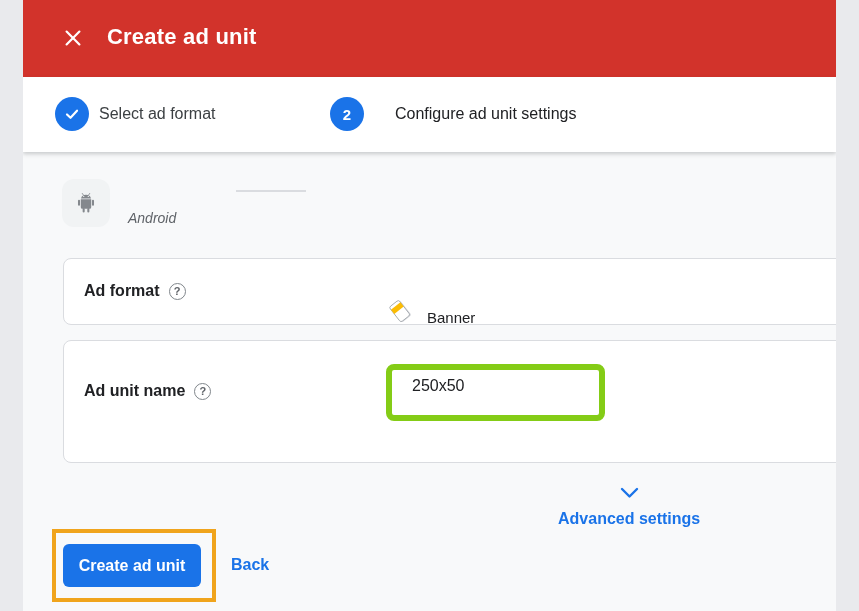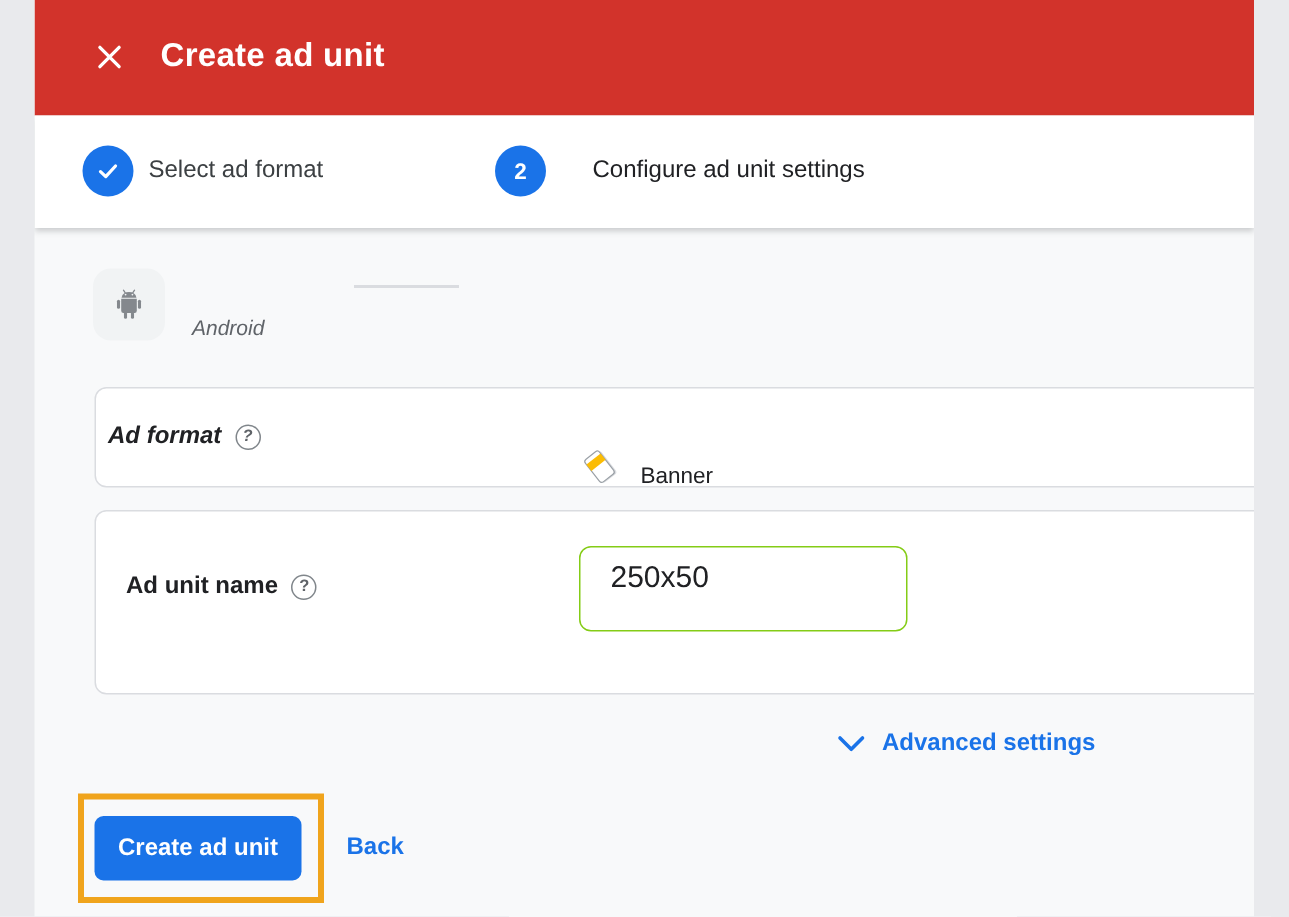--- a/index.html
+++ b/index.html
@@ -69,58 +69,59 @@
     border: 1px solid #DADCE0;
     border-radius: 8px;
   }
   .card-format { top: 258px; height: 67px; }
   .card-name   { top: 340px; height: 123px; }
 
   .field-label {
     display: inline-flex; align-items: center; gap: 9px;
     font-size: 16px; font-weight: 700; color: #202124;
   }
-  .label-format { position: absolute; left: 8px; top: 23px; font-style: italic; }
+  .label-format { position: absolute; left: 20px; top: 23px; }
   .label-name   { position: absolute; left: 20px; top: 41px; }
 
   .help-icon {
     width: 17px; height: 17px; border-radius: 50%;
     border: 1.5px solid #80868B; color: #5F6368;
     font-size: 11px; font-weight: 700;
     display: inline-flex; align-items: center; justify-content: center;
     cursor: pointer;
   }
 
   .format-value {
     position: absolute; left: 322px; top: 0; height: 67px;
     display: flex; align-items: flex-end; gap: 11px;
   }
   .format-value-text { font-size: 15px; color: #202124; }
 
   .name-input {
     position: absolute; left: 322px; top: 23px;
     width: 219px; height: 57px;
-    border: 1px solid #84cc16; border-radius: 8px;
+    border: 6px solid #84cc16; border-radius: 8px;
     padding: 0 18px 14px 20px;
     font-family: "Liberation Sans", sans-serif;
-    font-size: 20px; color: #202124;
+    font-size: 16px; color: #202124;
     background: #fff; outline: none;
   }
   .char-counter {
     position: absolute; left: 322px; top: 88px; width: 219px;
     text-align: right; padding-right: 20px;
     font-size: 13px; color: #5F6368;
   }
 
   
   .advanced {
     position: absolute; left: 535px; top: 487px;
     display: flex; align-items: center; gap: 11px;
     color: #1A73E8; font-size: 16px; font-weight: 700;
     cursor: pointer;
+    flex-direction: column;
   }
 
   
   .highlight-box {
     position: absolute; left: 29px; top: 529px;
     width: 164px; height: 73px;
     border: 4px solid #F0A41C;
     pointer-events: none;
   }
   .create-btn {

